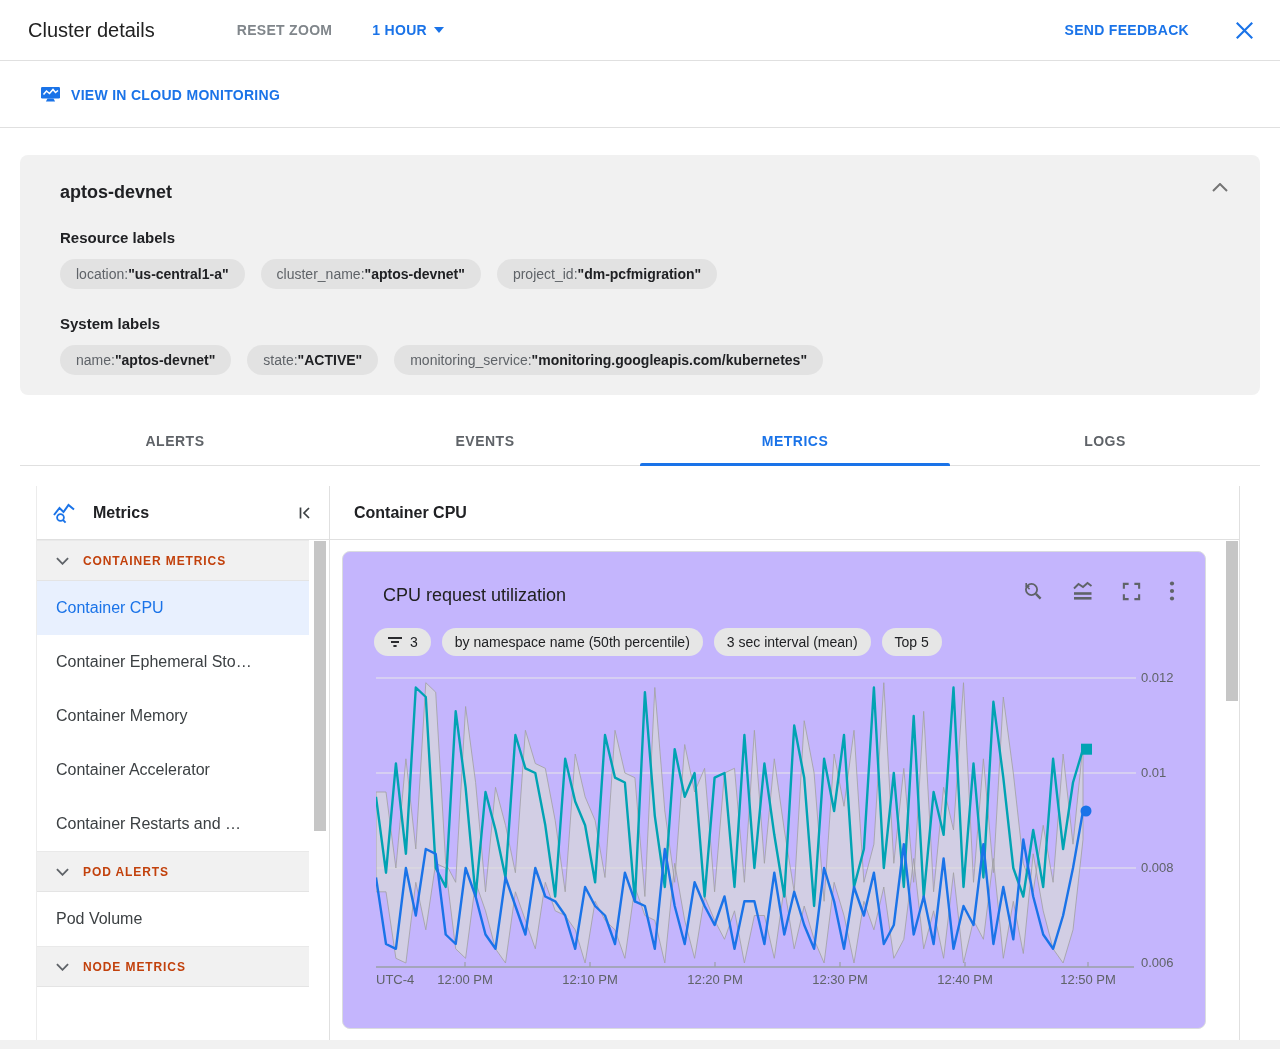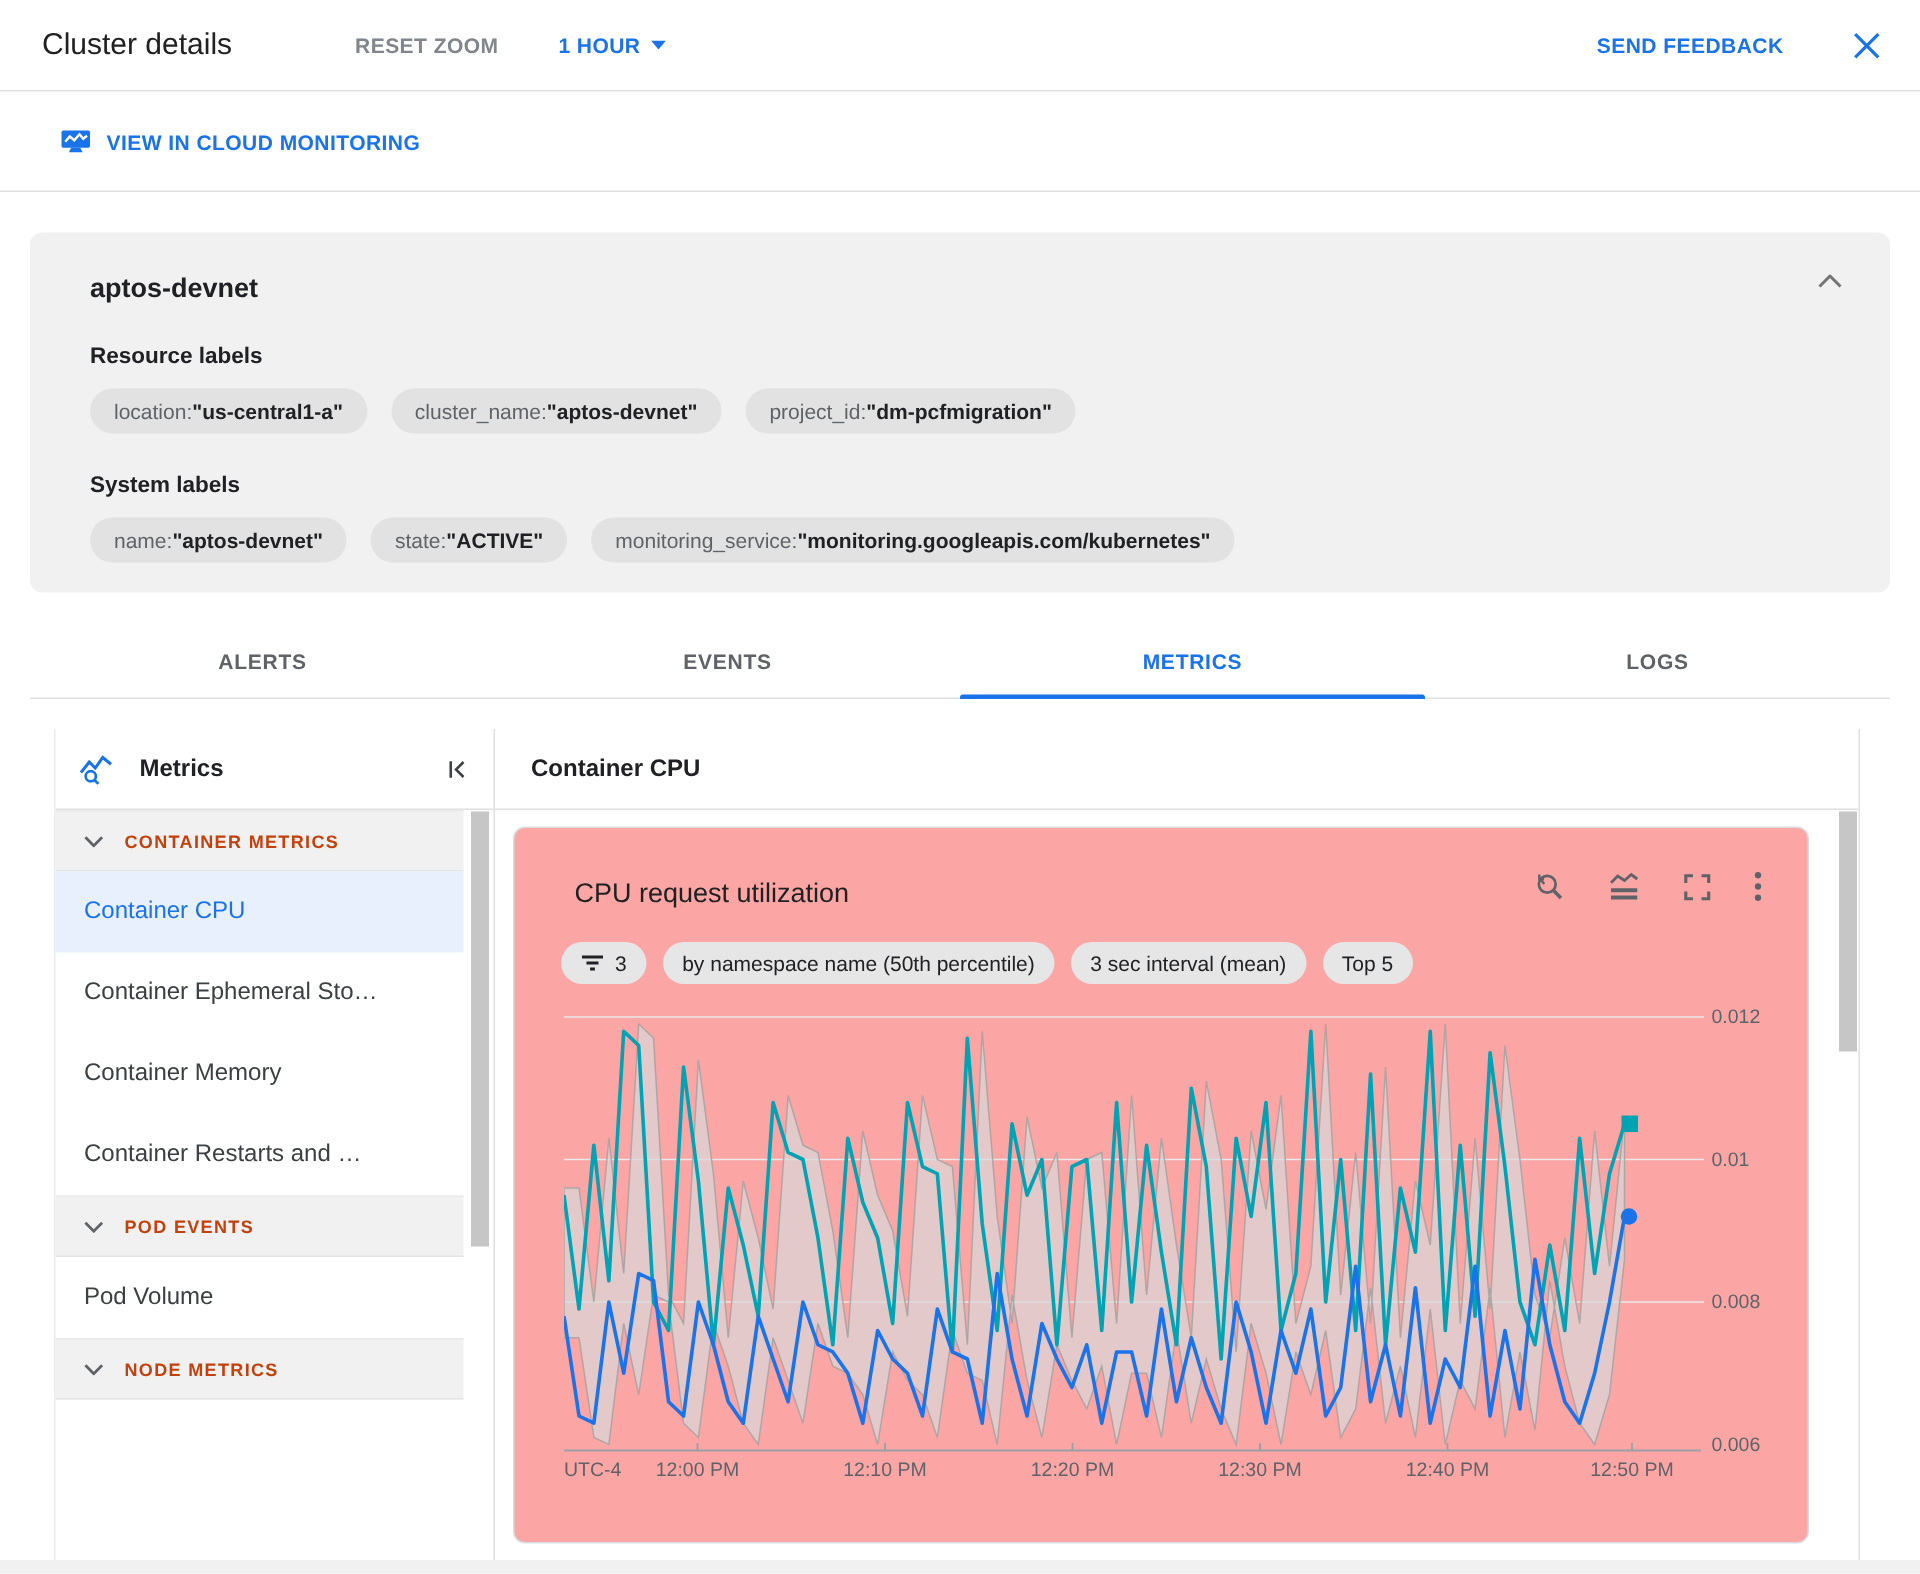--- a/index.html
+++ b/index.html
@@ -70,21 +70,21 @@
 
   
   .main { position: absolute; left: 330px; top: 486px; width: 910px; height: 554px;
     border-right: 1px solid #e0e0e0; background: #fff; overflow: hidden; }
   .main-header { height: 54px; border-bottom: 1px solid #e0e0e0; display: flex;
     align-items: center; padding-left: 24px; font-size: 16px; font-weight: 700; color: #202124; }
   .main-scrollbar { position: absolute; right: 1px; top: 55px; width: 12px; height: 160px;
     background: #c6c6c6; cursor: pointer; }
 
   .card { position: absolute; left: 12px; top: 65px; width: 864px; height: 478px;
-    border: 1px solid #dadce0; border-radius: 8px; background: #fca5a5; }
+    border: 1px solid #dadce0; border-radius: 8px; background: #c4b5fd; }
   .card-title { position: absolute; left: 40px; top: 33px; font-size: 18px; color: #212121; }
   .card-icons { position: absolute; right: 30px; top: 28px; display: flex; gap: 27px; align-items: center; }
   .card-icons .icnbtn { cursor: pointer; display: flex; }
   .chips { position: absolute; left: 31px; top: 76px; display: flex; gap: 11px; }
   .chip { height: 28px; background: #e6e6e6; border-radius: 14px; display: inline-flex;
     align-items: center; padding: 0 13px; font-size: 14px; color: #202124; gap: 7px;
     white-space: nowrap; cursor: pointer; }
 
   #chart-svg { position: absolute; left: 33px; top: 114px; cursor: crosshair; }
   .ylabel { position: absolute; left: 798px; font-size: 13px; color: #5f6368; }
@@ -228,30 +228,33 @@
     <div class="sb-item selected">
         <span>Container CPU</span>
       </div>
     <div class="sb-item">
         <span>Container Ephemeral Sto…</span>
       </div>
     <div class="sb-item">
         <span>Container Memory</span>
       </div>
     <div class="sb-item">
+        <span>Container Accelerator</span>
+      </div>
+    <div class="sb-item">
         <span>Container Restarts and …</span>
       </div>
 
     <div class="section-h">
       <span>
           <svg width="13" height="8" viewBox="0 0 14 8" fill="none" stroke="#5f6368" stroke-width="2">
             <polyline points="1,1 7,7 13,1"></polyline>
           </svg>
         </span>
-      <span>POD EVENTS</span>
+      <span>POD ALERTS</span>
     </div>
     <div class="sb-item">
         <span>Pod Volume</span>
       </div>
 
     <div class="section-h">
       <span>
           <svg width="13" height="8" viewBox="0 0 14 8" fill="none" stroke="#5f6368" stroke-width="2">
             <polyline points="1,1 7,7 13,1"></polyline>
           </svg>

